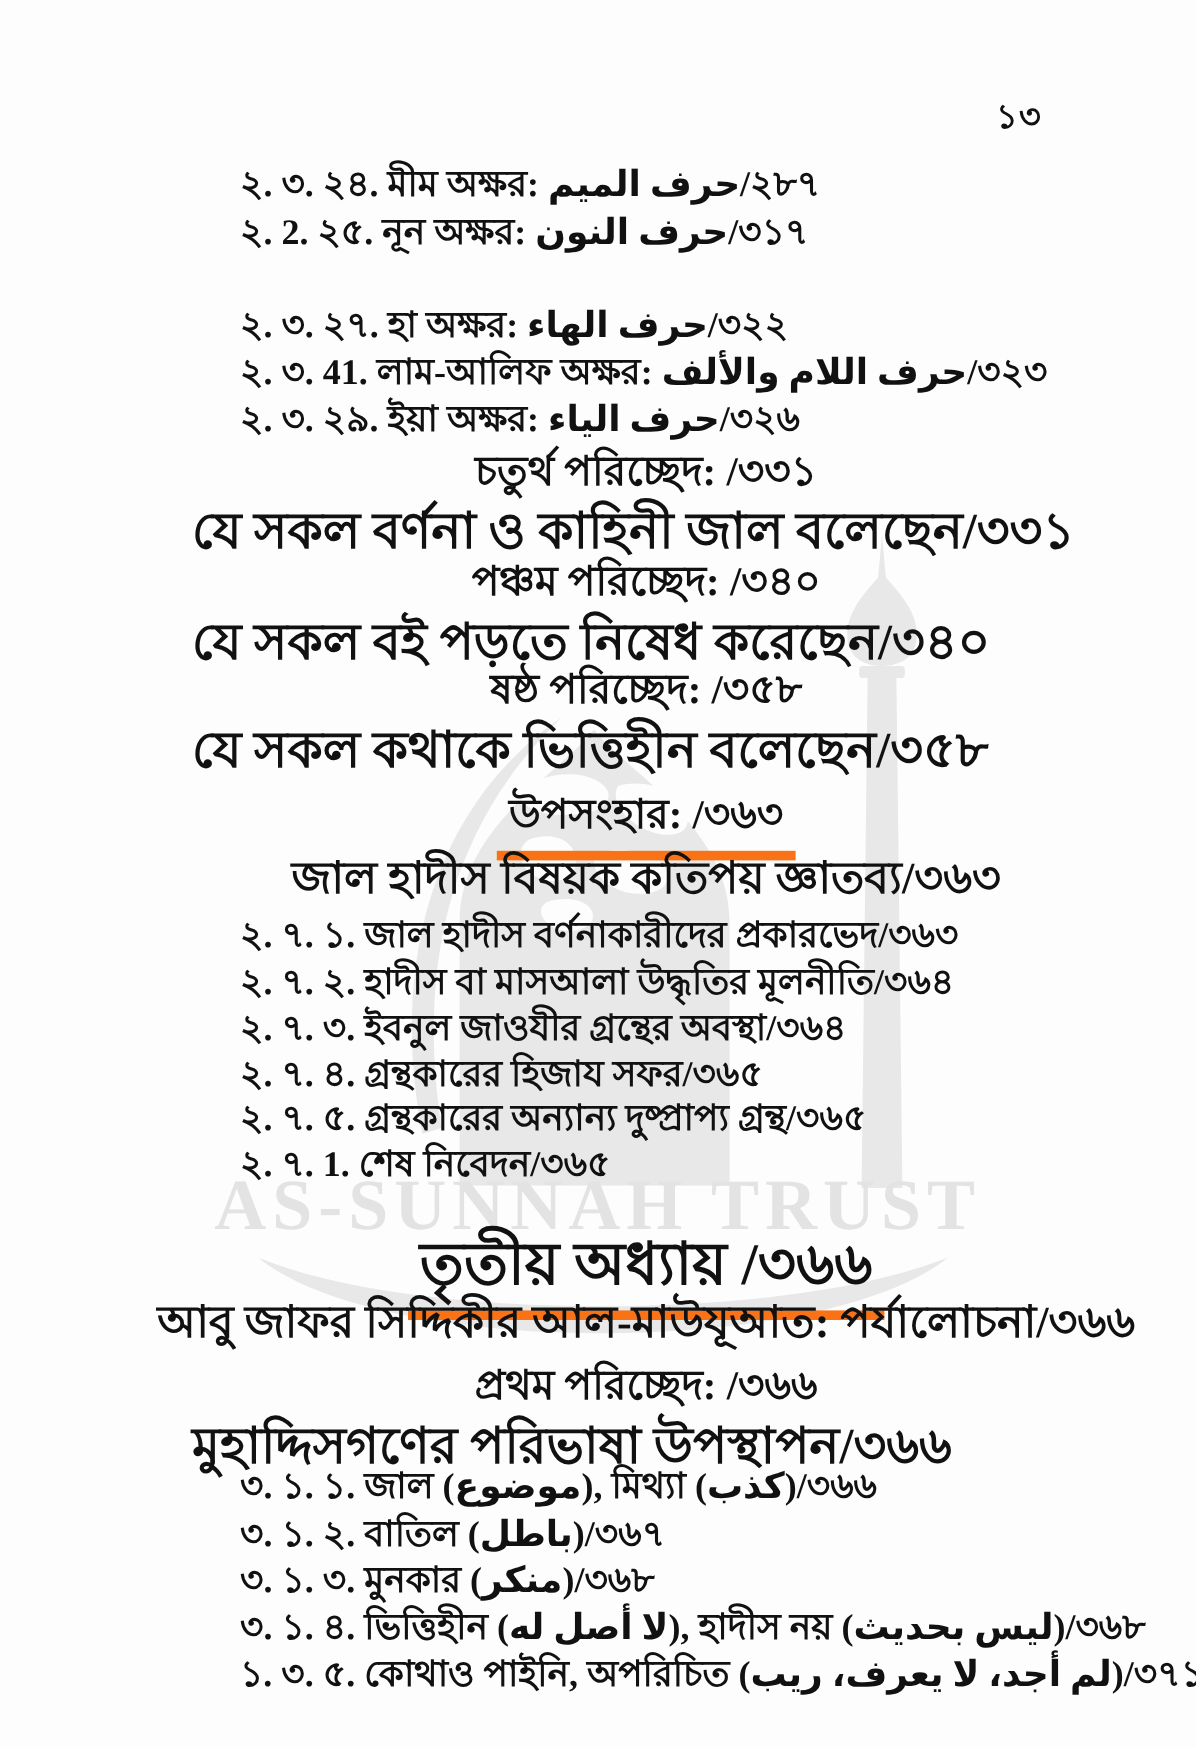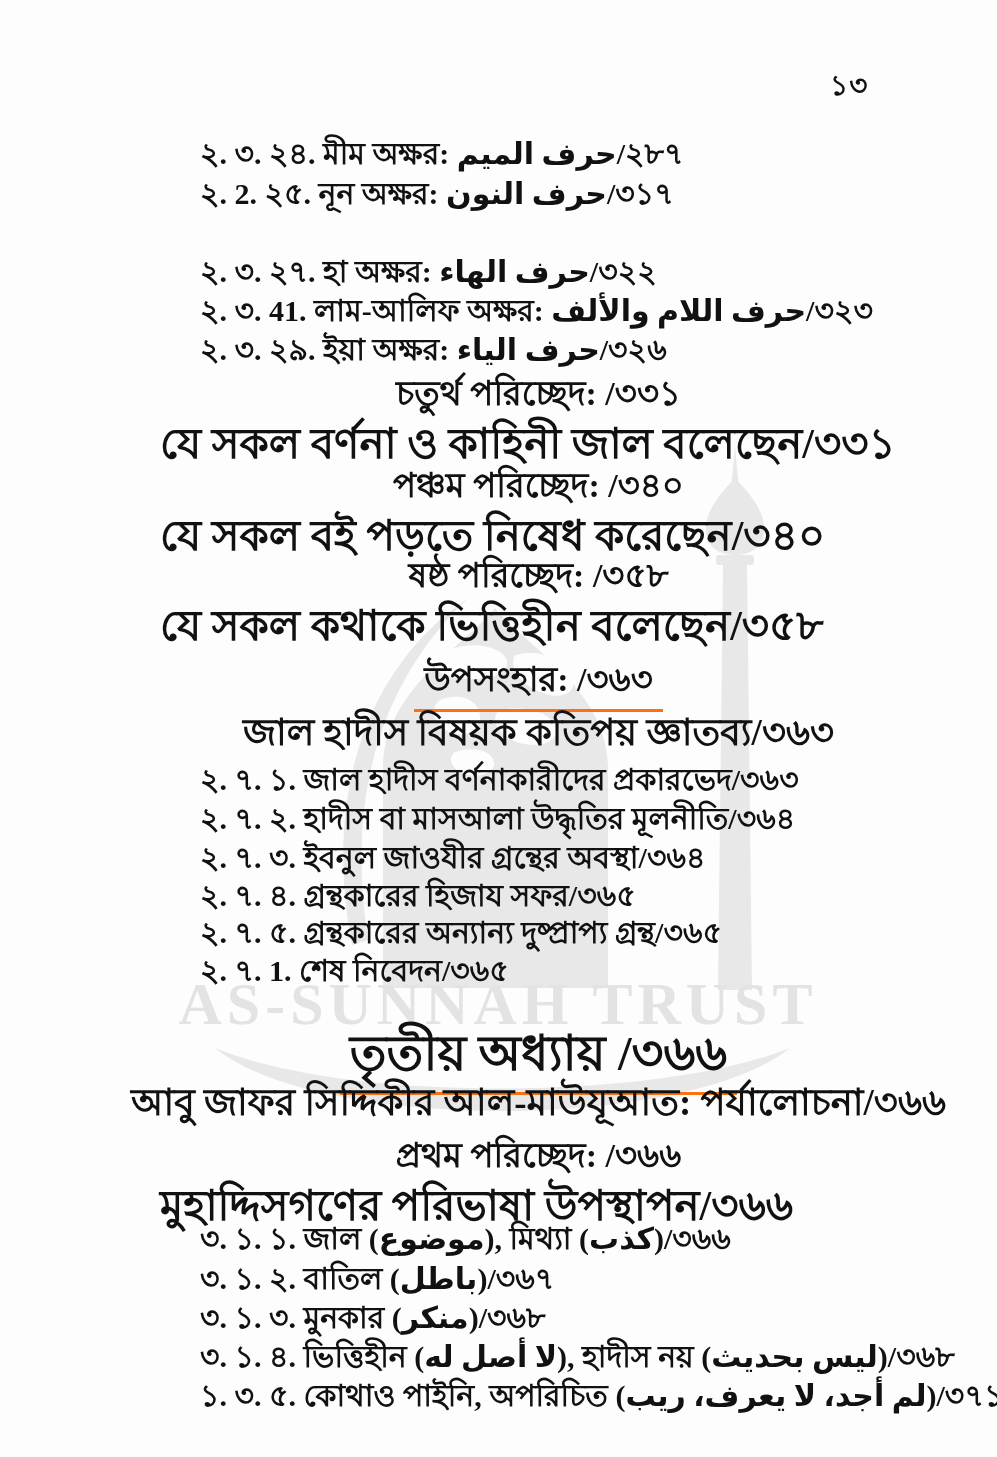--- a/index.html
+++ b/index.html
@@ -13,38 +13,38 @@
   .page{
     position:relative;
     width:997px;height:1457px;
     background:#fdfdfd;
   }
   .watermark{
     position:absolute;left:0;top:0;width:997px;height:1457px;
     pointer-events:none;
   }
   .page-number{
-    position:absolute;top:64px;left:830px;
+    position:absolute;top:76px;left:830px;
     font-size:28px;font-weight:700;letter-spacing:1px;
   }
   .toc{position:absolute;left:0;top:0;width:830px;height:1457px;margin-left:40px;}
   .line{
     position:absolute;
     white-space:nowrap;
     font-weight:600;
     line-height:1.15;
   }
   .item{left:160px;font-size:30px;}
   .plain{left:120px;font-size:42px;}
   .h{left:0;width:997px;text-align:center;font-weight:700;font-size:34px;}
   .h-lg{font-size:37px;}
   .chapter{font-size:49px;}
   .u{
     display:inline-block;
-    border-bottom:3px solid #f97316;
+    border-bottom:8px solid #f97316;
     padding:0 10px 10px 10px;
   }
   .wm-text{
     font-family:"Liberation Serif",serif;
     font-weight:700;
     letter-spacing:5px;
   }
 </style>
 </head>
 <body>

